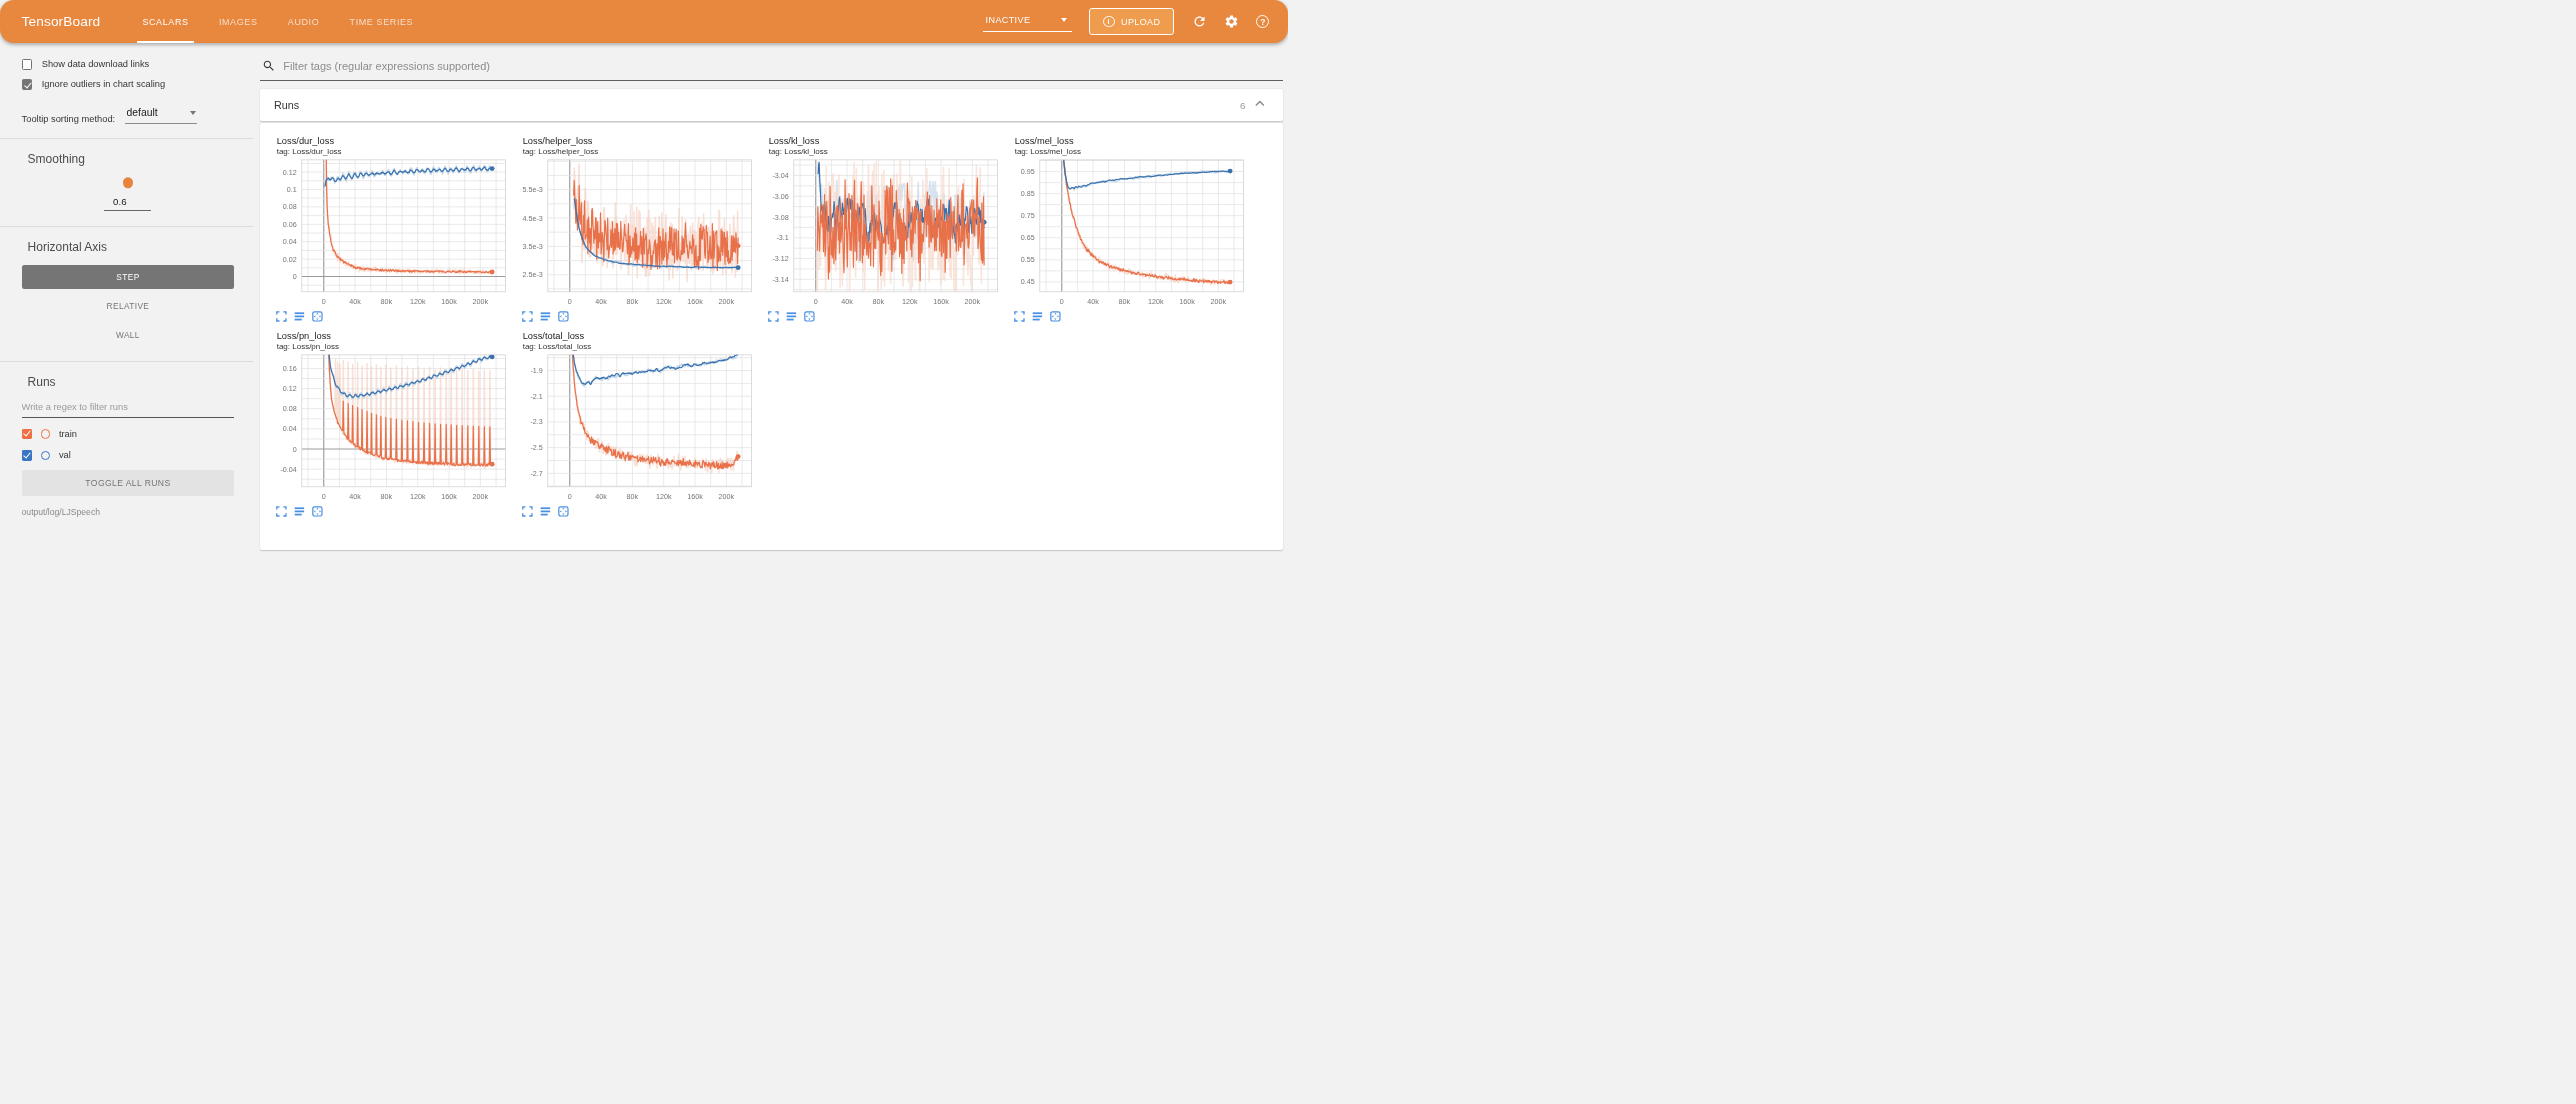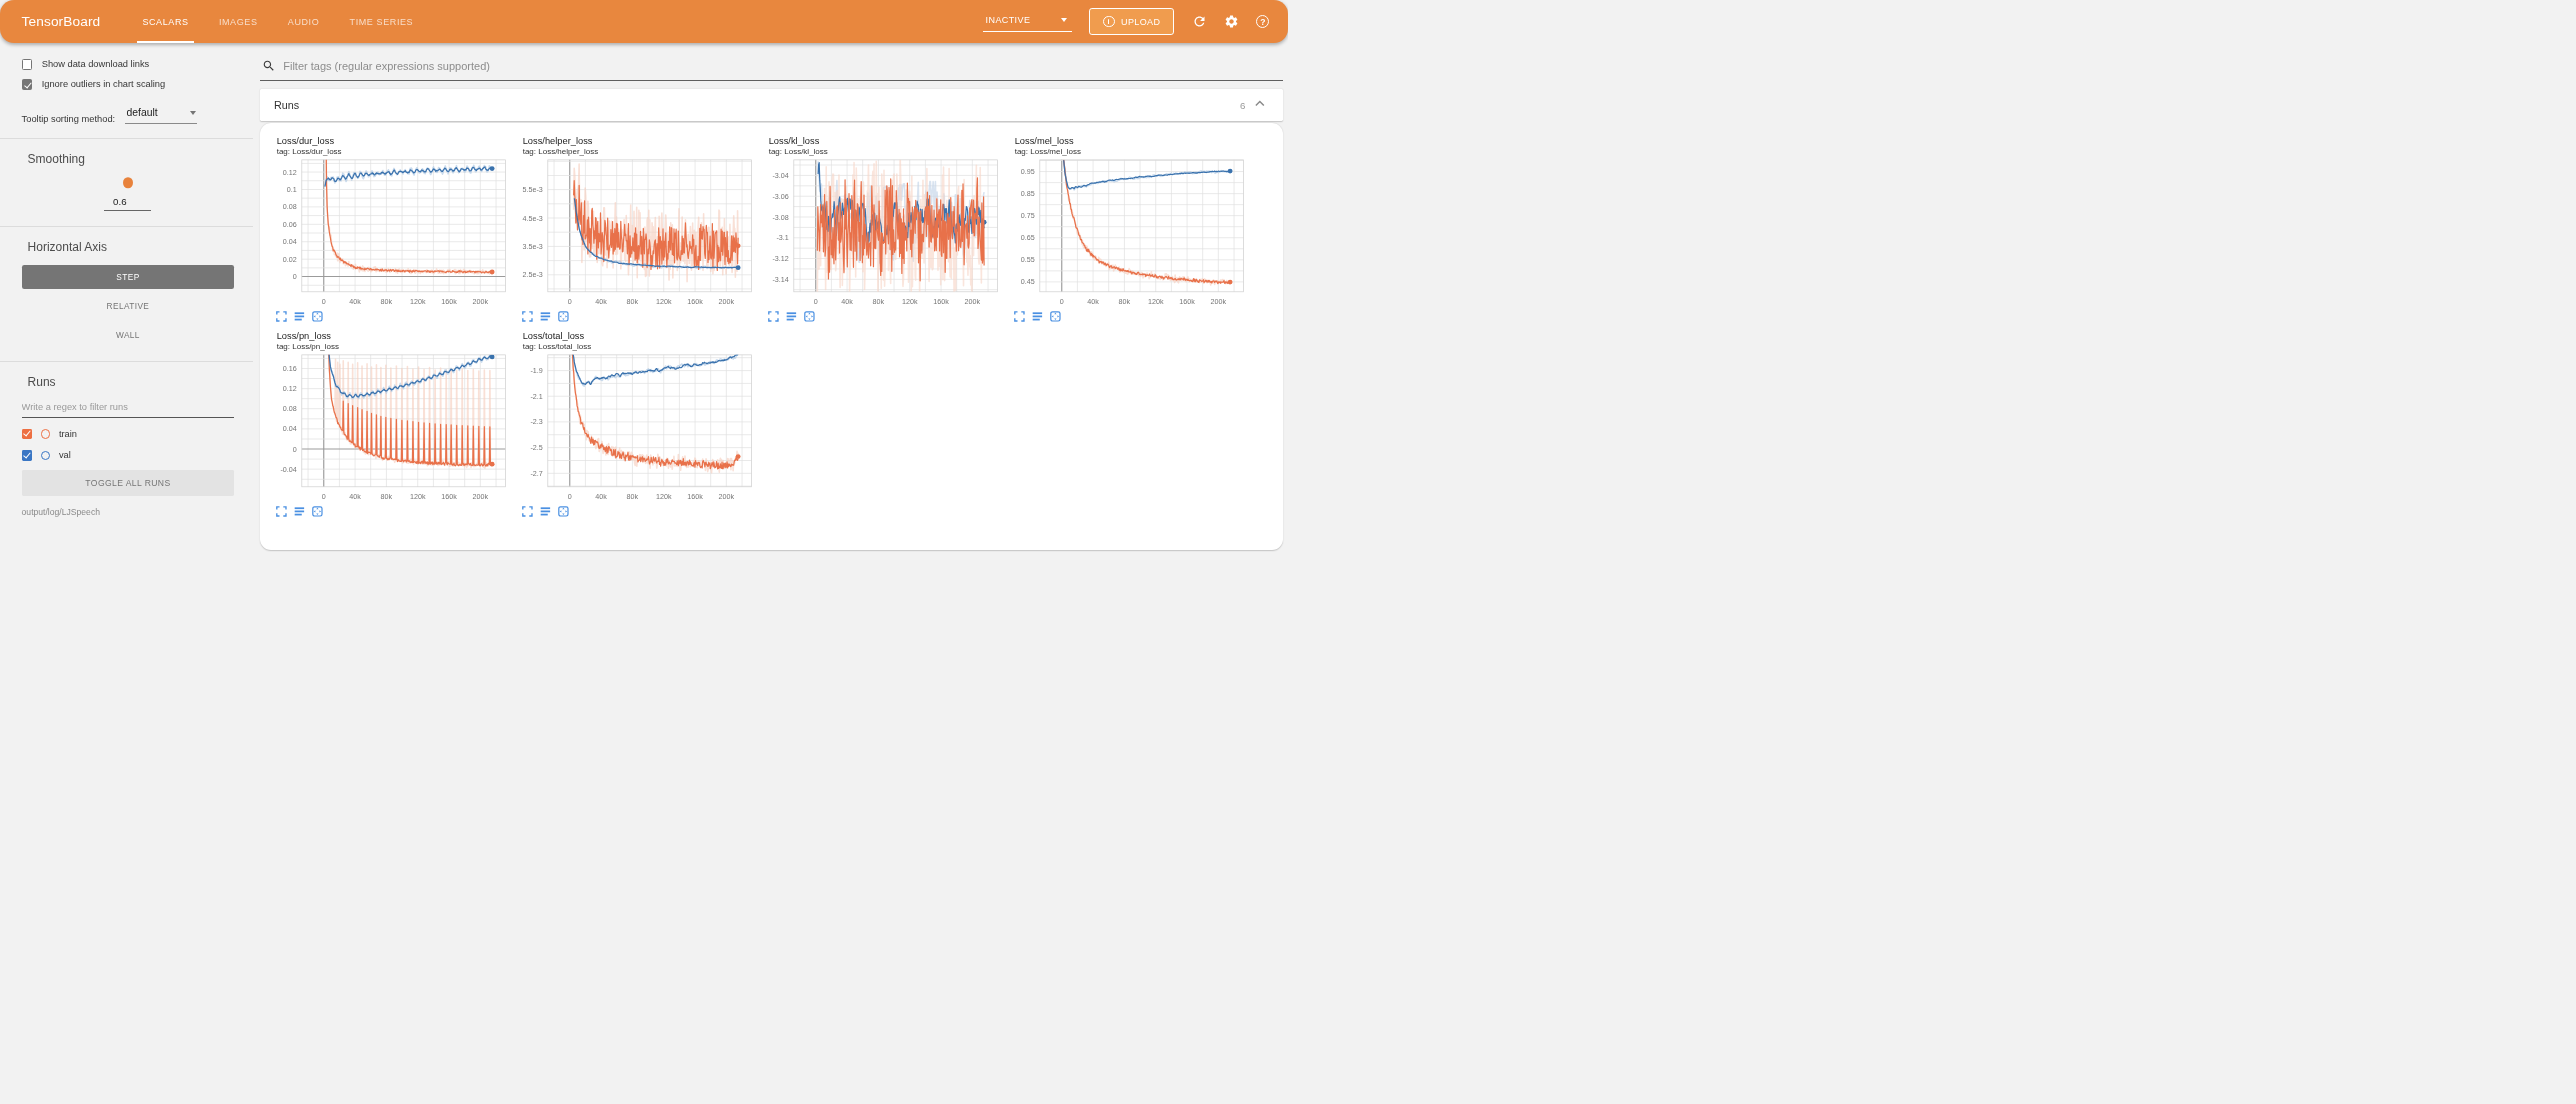--- a/index.html
+++ b/index.html
@@ -73,21 +73,21 @@
   .filter-row { display:flex; align-items:center; gap:8px; border-bottom:1.1px solid #5f5f5f;
     padding:5.8px 2.9px 7.2px 1.4px; margin:1.4px 1.4px 0 1.4px; }
   .filter-row svg { width:13.7px; height:13.7px; fill:#3c3c3c; flex-shrink:0; }
   .filter-input { flex:1; border:none; background:transparent; font-size:11px; color:#333; outline:none; font-family:inherit; }
   .filter-input::placeholder { color:#8d8d8d; }
   .section-strip { background:#fff; border-radius:1.4px; box-shadow:0 0.7px 1.4px rgba(0,0,0,0.2);
     margin:8.6px 1.4px 0 1.4px; height:32px; display:flex; align-items:center; padding:0 16px 0 13.7px; }
   .section-title { font-size:10.8px; color:#333; flex:1; }
   .section-count { font-size:9.7px; color:#9a9a9a; margin-right:8px; }
   .chev-up svg { width:13.7px; height:13.7px; stroke:#8a8a8a; stroke-width:2.6; fill:none; }
-  .charts-card { background:#fff; border-radius:11px; box-shadow:0 0.7px 1.4px rgba(0,0,0,0.2);
+  .charts-card { background:#fff; border-radius:2px; box-shadow:0 0.7px 1.4px rgba(0,0,0,0.2);
     margin:2.2px 1.4px 0 1.4px; height:427px; padding:11.5px 4.3px 0 7.2px; overflow:hidden; }
   #charts { display:flex; flex-wrap:wrap; }
   .tile { width:246px; margin-bottom:8.6px; }
   .tile-title { font-size:9.3px; color:#222; padding-left:9.3px; line-height:1.3; }
   .tile-tag { font-size:8px; color:#333; padding-left:9.3px; margin-bottom:0.7px; }
   svg.plot { display:block; }
   .tile-actions { display:flex; gap:7.2px; padding-left:8.6px; margin-top:2.2px; }
   .tile-actions .act { cursor:pointer; display:flex; }
   .tile-actions svg { width:10.8px; height:10.8px; }
 </style>

